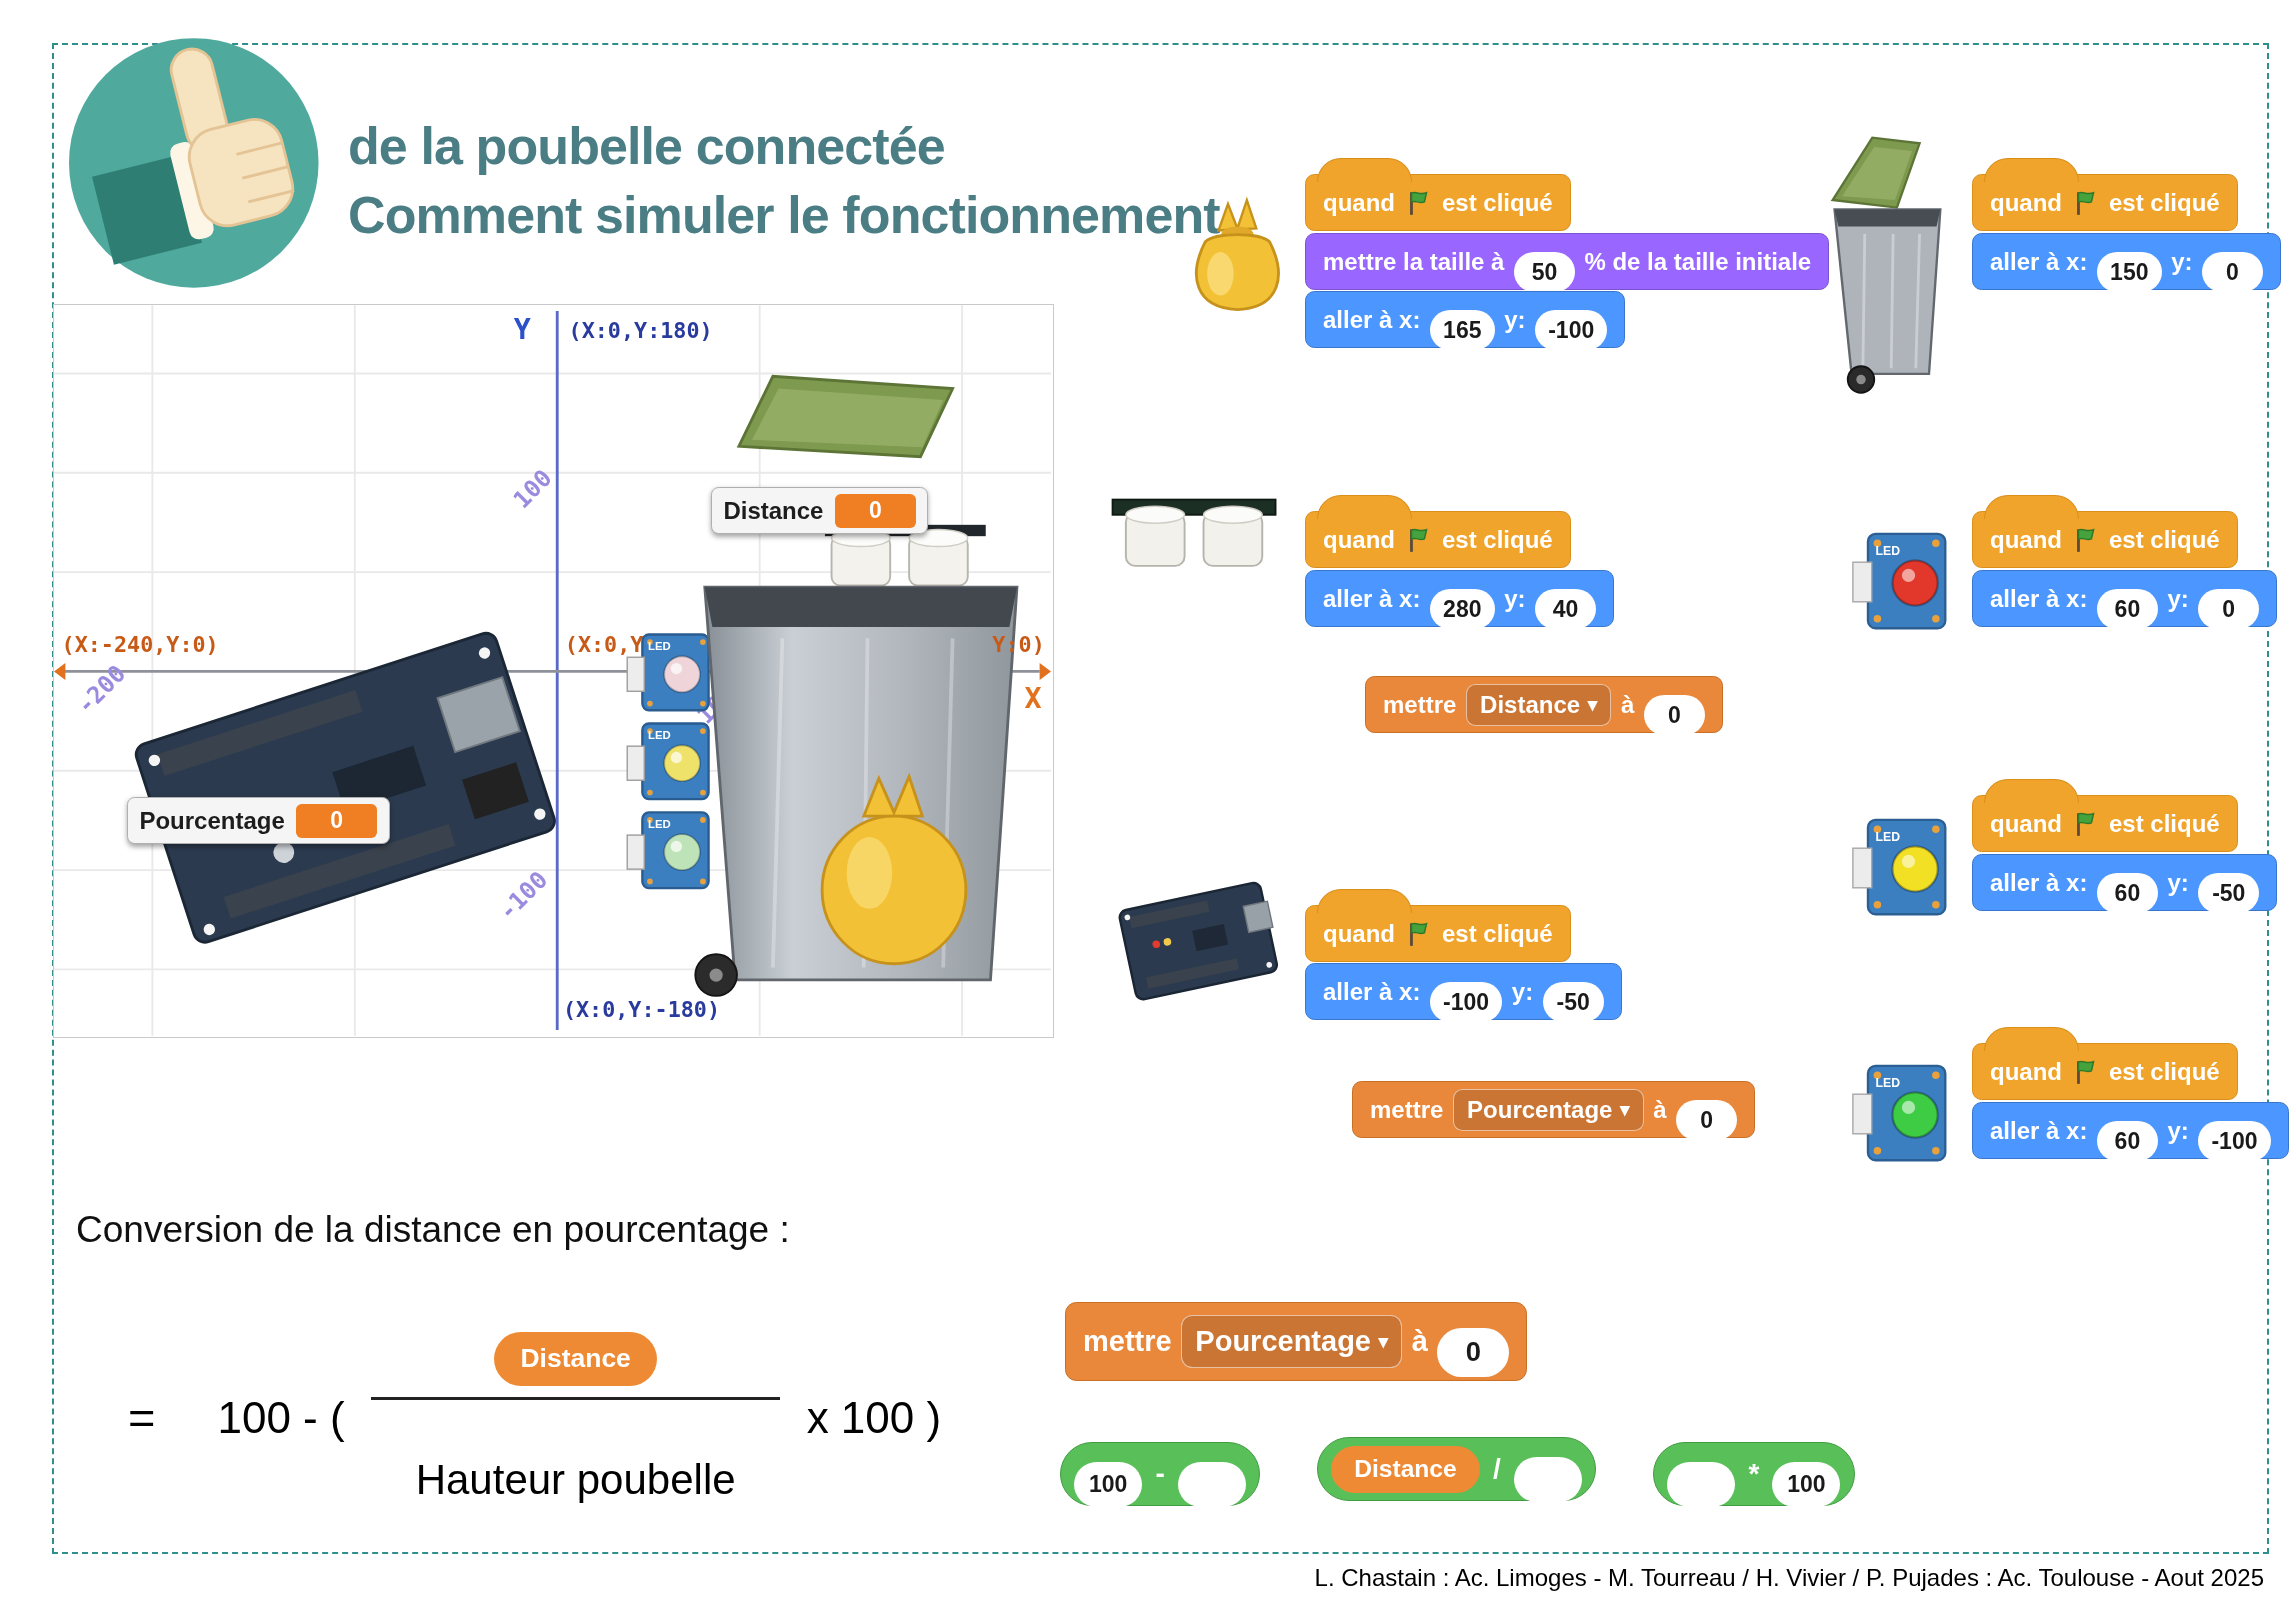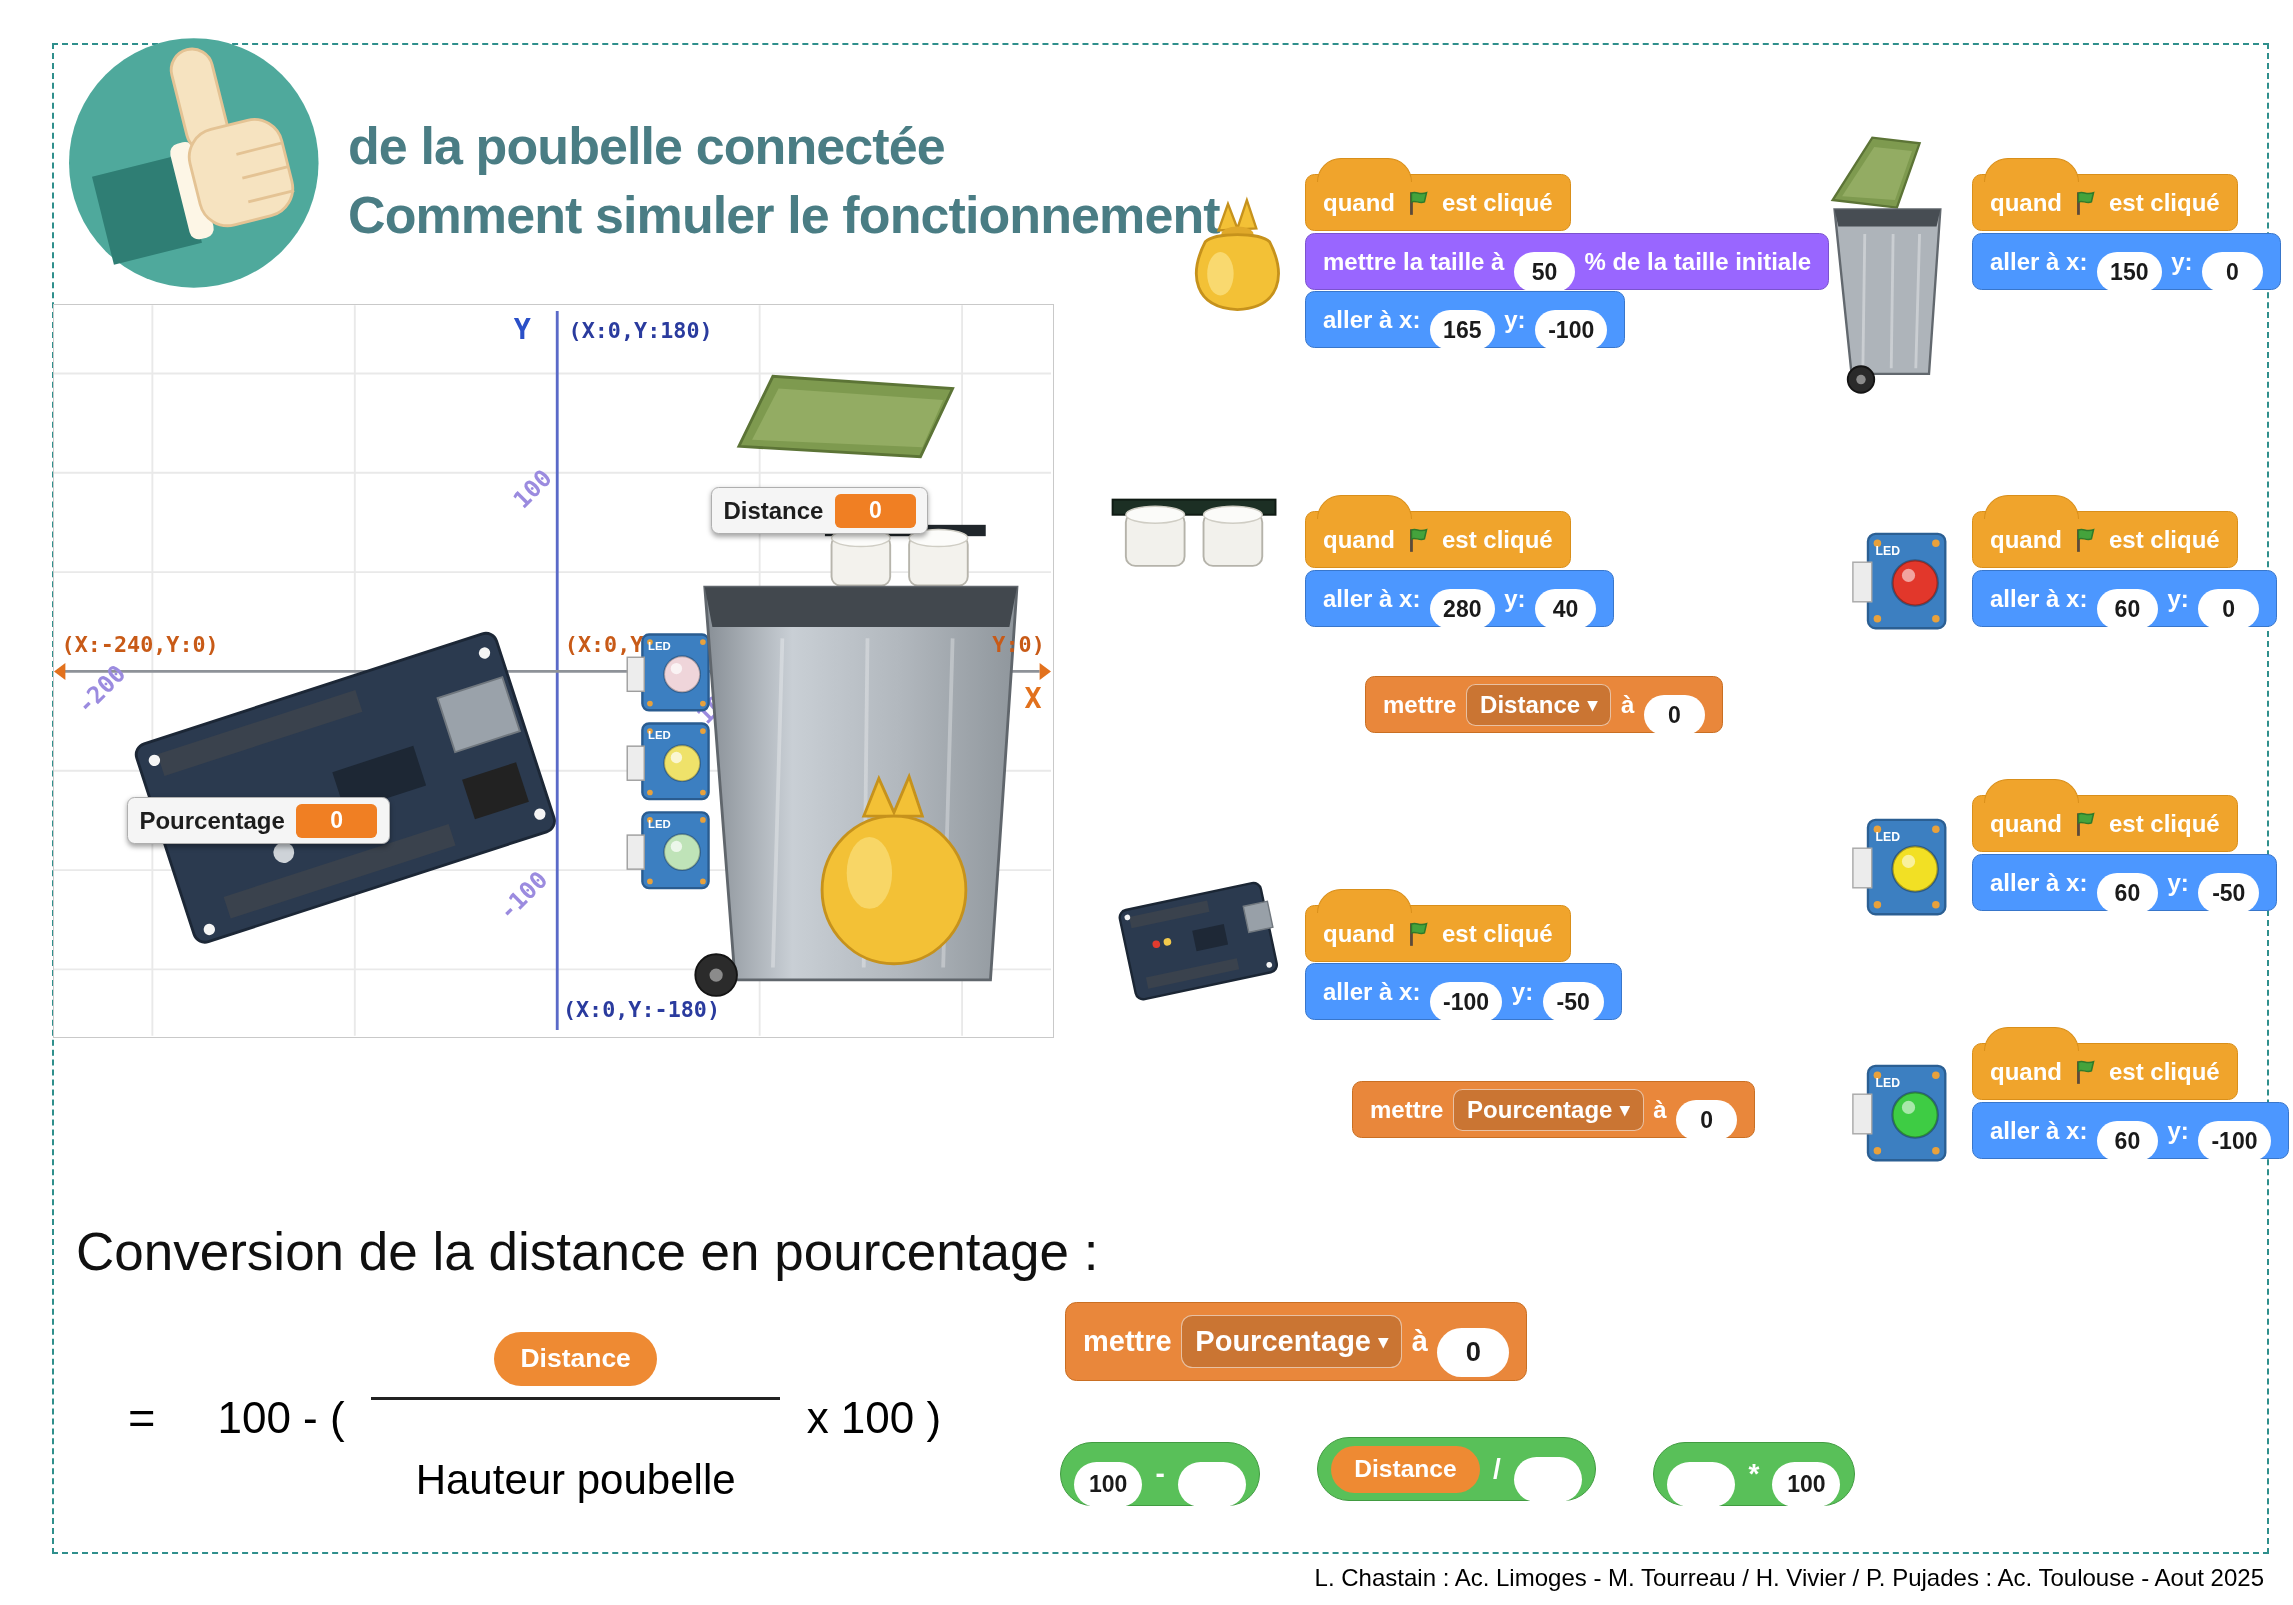--- a/index.html
+++ b/index.html
@@ -56,21 +56,21 @@
             background:#59C059; border:1.9px solid #419B41; border-radius:945px;
             height:64px; padding:0 13.2px; color:#fff; font-weight:bold; font-size:28px;
             white-space:nowrap; }
   .oppill .oval { height:45px; min-width:68px; }
   .varpill { background:#EE8A33; color:#fff; border-radius:945px; height:47px;
              display:inline-flex; align-items:center; padding:0 23px;
              font-size:24.6px; font-weight:bold; }
 
   .sprite { position:absolute; }
 
-  .conv-heading { position:absolute; left:76px; top:1209px; font-size:53px; color:#101010;margin-top:12px; }
+  .conv-heading { position:absolute; left:76px; top:1209px; font-size:37px; color:#101010; }
   .formula { position:absolute; left:128px; top:1332px; display:flex; align-items:center;
              gap:17px; font-size:44px; color:#000; }
   .formula .eq { margin-right:45px; font-size:47px; }
   .frac { display:inline-flex; flex-direction:column; align-items:center; margin:0 9.5px; }
   .num-pill { background:#EE8A33; color:#fff; font-size:26.5px; font-weight:bold;
               padding:11.4px 26.5px; border-radius:945px; margin-bottom:11.4px; }
   .frac-bar { width:409px; border-top:3.8px solid #222; }
   .den { font-size:42px; padding-top:7.6px;margin-top:48px; }
 
   .credit { position:absolute; top:1564px; right:30px; font-size:24px; color:#000; }

